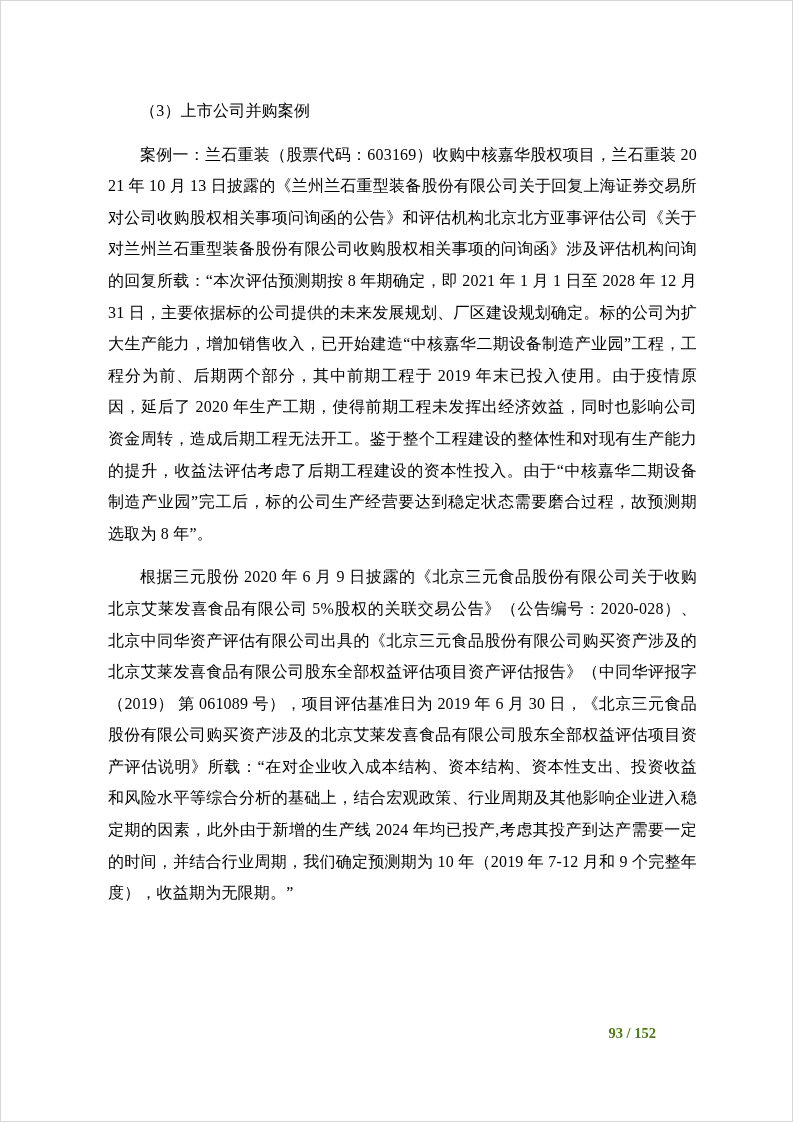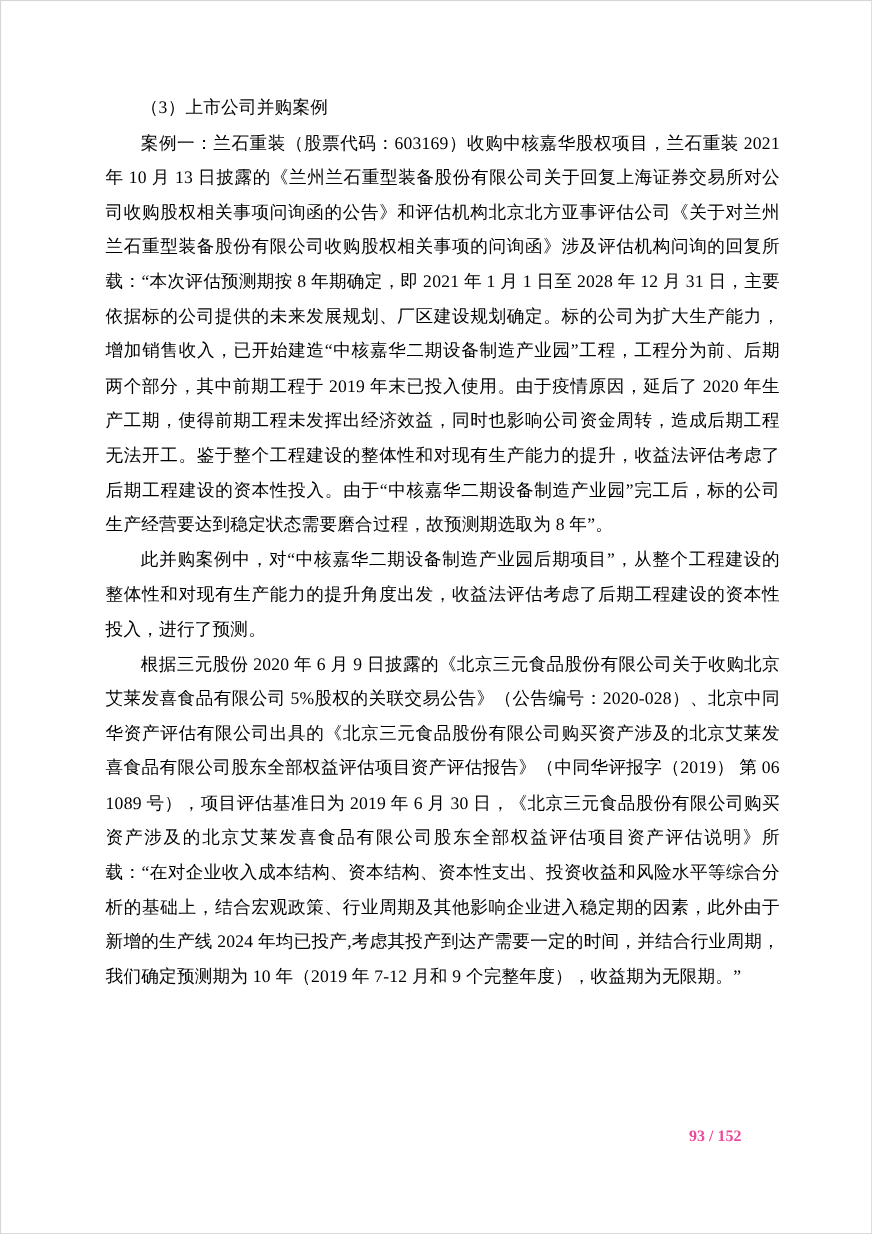--- a/index.html
+++ b/index.html
@@ -18,46 +18,45 @@
     font-family: "Liberation Serif", "DejaVu Serif", serif;
     color: #000000;
   }
   .content {
     position: absolute;
     left: 95px;
     top: 82px;
     width: 613px;
   }
   .content p {
-    margin: 0;
+    margin: 12px;
     padding: 0;
     font-size: 16px;
     line-height: 31.6px;
     text-align: justify;
     text-justify: inter-character;
     text-indent: 2em;
     letter-spacing: 0.2px;
     word-break: break-all;
   }
   .footer {
     position: absolute;
     top: 1024px;
     left: 0;
-    right: 118px;
+    right: 136px;
     text-align: right;
     font-size: 14.5px;
     font-weight: bold;
     font-family: "Liberation Serif", "DejaVu Serif", serif;
-    color: #ec4899;
+    color: #4d7c0f;
   }
 </style>
 </head>
 <body>
 
 <div class="page">
   <div class="content">
     <p>（3）上市公司并购案例</p>
     <p>案例一：兰石重装（股票代码：603169）收购中核嘉华股权项目，兰石重装 2021 年 10 月 13 日披露的《兰州兰石重型装备股份有限公司关于回复上海证券交易所对公司收购股权相关事项问询函的公告》和评估机构北京北方亚事评估公司《关于对兰州兰石重型装备股份有限公司收购股权相关事项的问询函》涉及评估机构问询的回复所载：“本次评估预测期按 8 年期确定，即 2021 年 1 月 1 日至 2028 年 12 月 31 日，主要依据标的公司提供的未来发展规划、厂区建设规划确定。标的公司为扩大生产能力，增加销售收入，已开始建造“中核嘉华二期设备制造产业园”工程，工程分为前、后期两个部分，其中前期工程于 2019 年末已投入使用。由于疫情原因，延后了 2020 年生产工期，使得前期工程未发挥出经济效益，同时也影响公司资金周转，造成后期工程无法开工。鉴于整个工程建设的整体性和对现有生产能力的提升，收益法评估考虑了后期工程建设的资本性投入。由于“中核嘉华二期设备制造产业园”完工后，标的公司生产经营要达到稳定状态需要磨合过程，故预测期选取为 8 年”。</p>
-    <p>此并购案例中，对“中核嘉华二期设备制造产业园后期项目”，从整个工程建设的整体性和对现有生产能力的提升角度出发，收益法评估考虑了后期工程建设的资本性投入，进行了预测。</p>
     <p>根据三元股份 2020 年 6 月 9 日披露的《北京三元食品股份有限公司关于收购北京艾莱发喜食品有限公司 5%股权的关联交易公告》（公告编号：2020-028）、北京中同华资产评估有限公司出具的《北京三元食品股份有限公司购买资产涉及的北京艾莱发喜食品有限公司股东全部权益评估项目资产评估报告》（中同华评报字（2019） 第 061089 号），项目评估基准日为 2019 年 6 月 30 日，《北京三元食品股份有限公司购买资产涉及的北京艾莱发喜食品有限公司股东全部权益评估项目资产评估说明》所载：“在对企业收入成本结构、资本结构、资本性支出、投资收益和风险水平等综合分析的基础上，结合宏观政策、行业周期及其他影响企业进入稳定期的因素，此外由于新增的生产线 2024 年均已投产,考虑其投产到达产需要一定的时间，并结合行业周期，我们确定预测期为 10 年（2019 年 7-12 月和 9 个完整年度），收益期为无限期。”</p>
   </div>
   <div class="footer">93 / 152</div>
 </div>
 
 </body></html>

